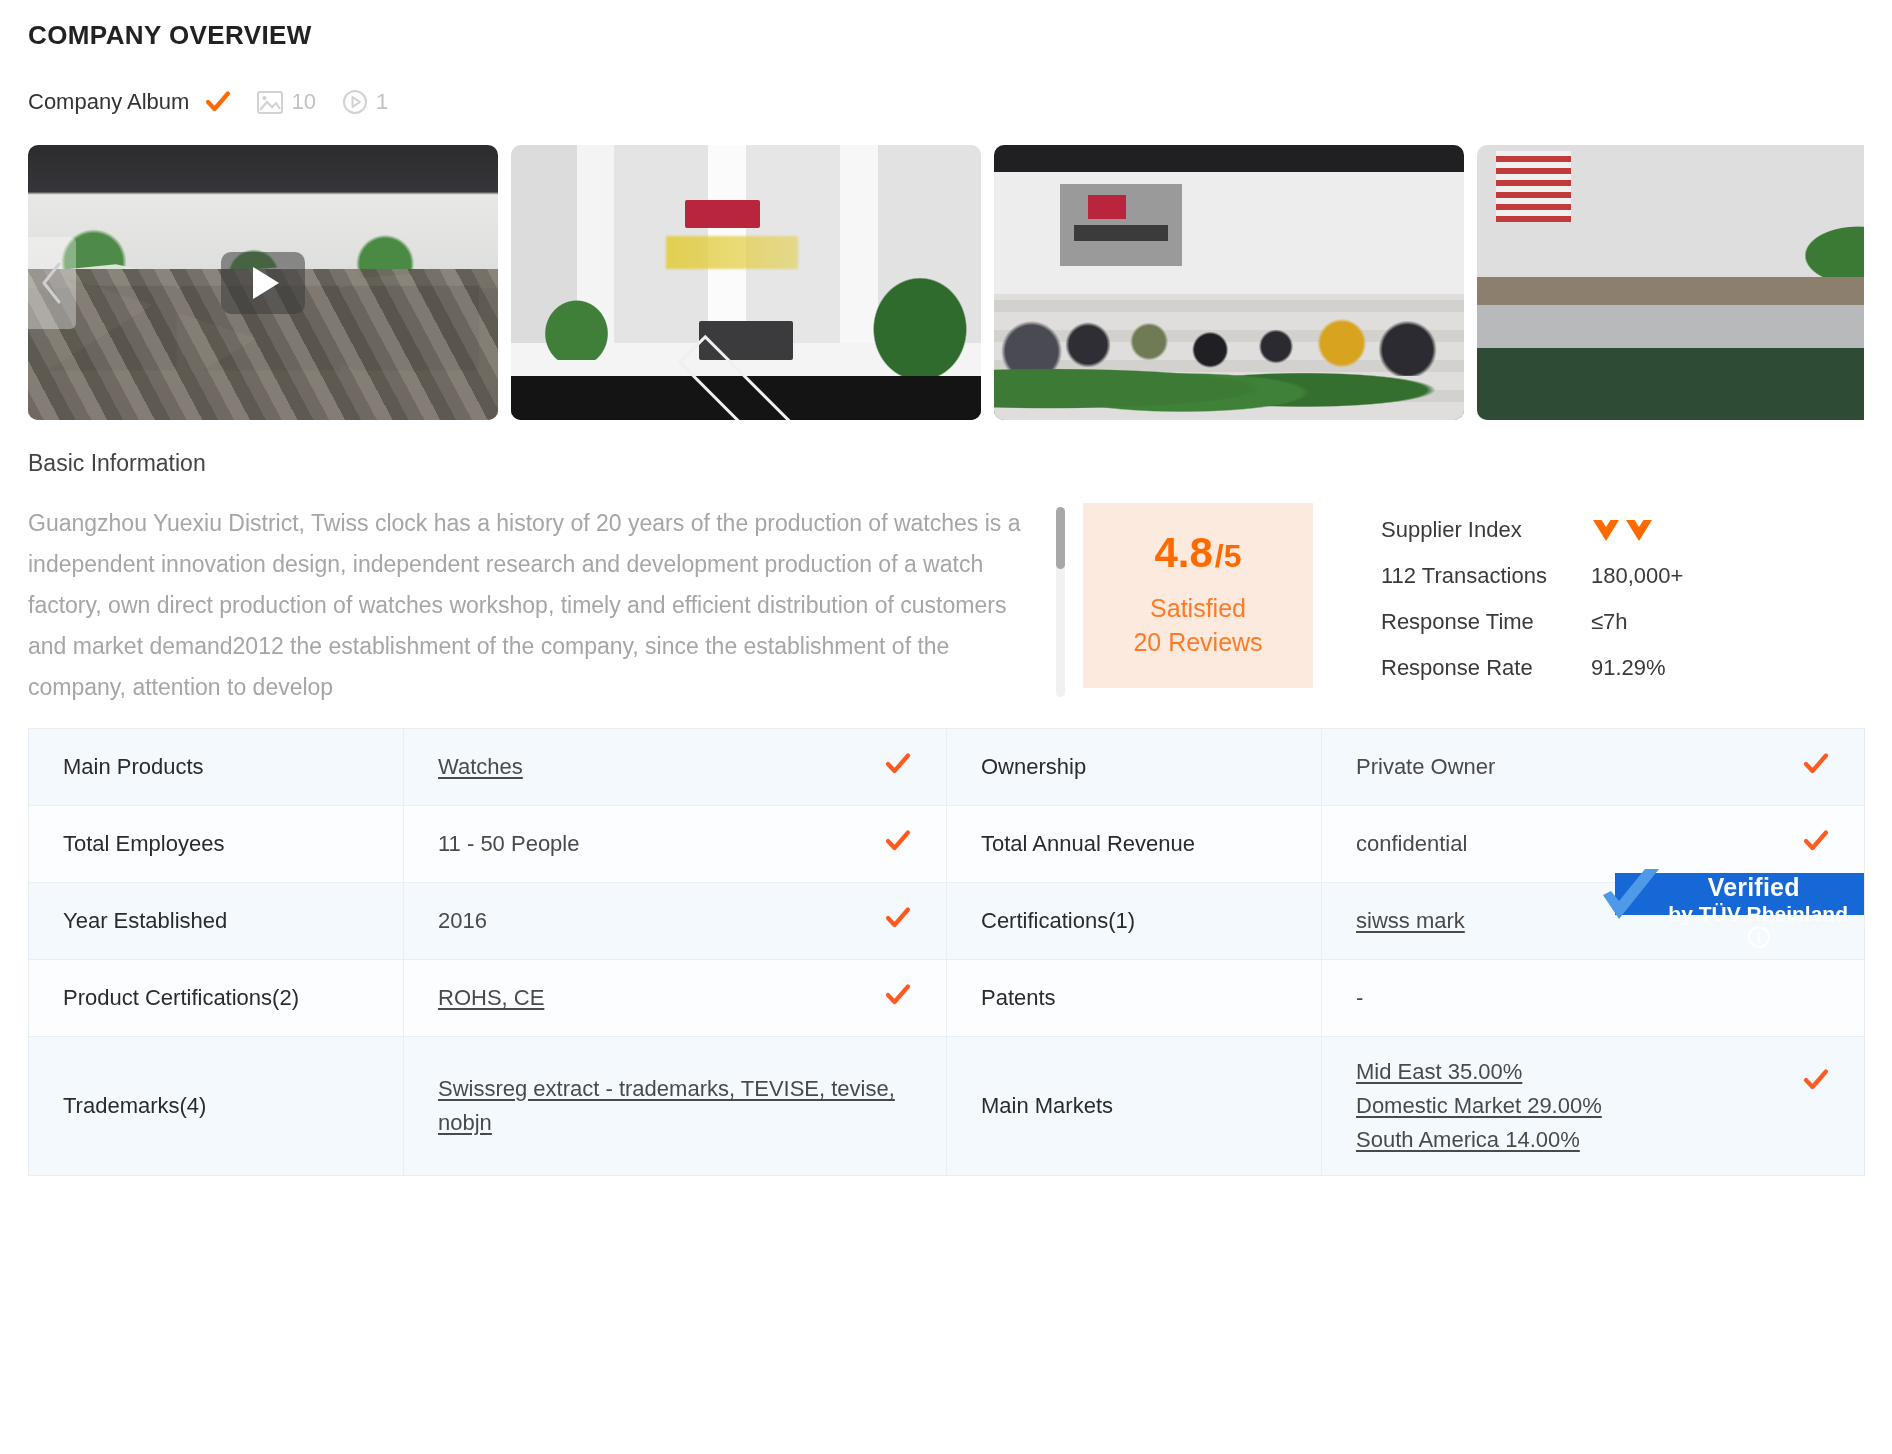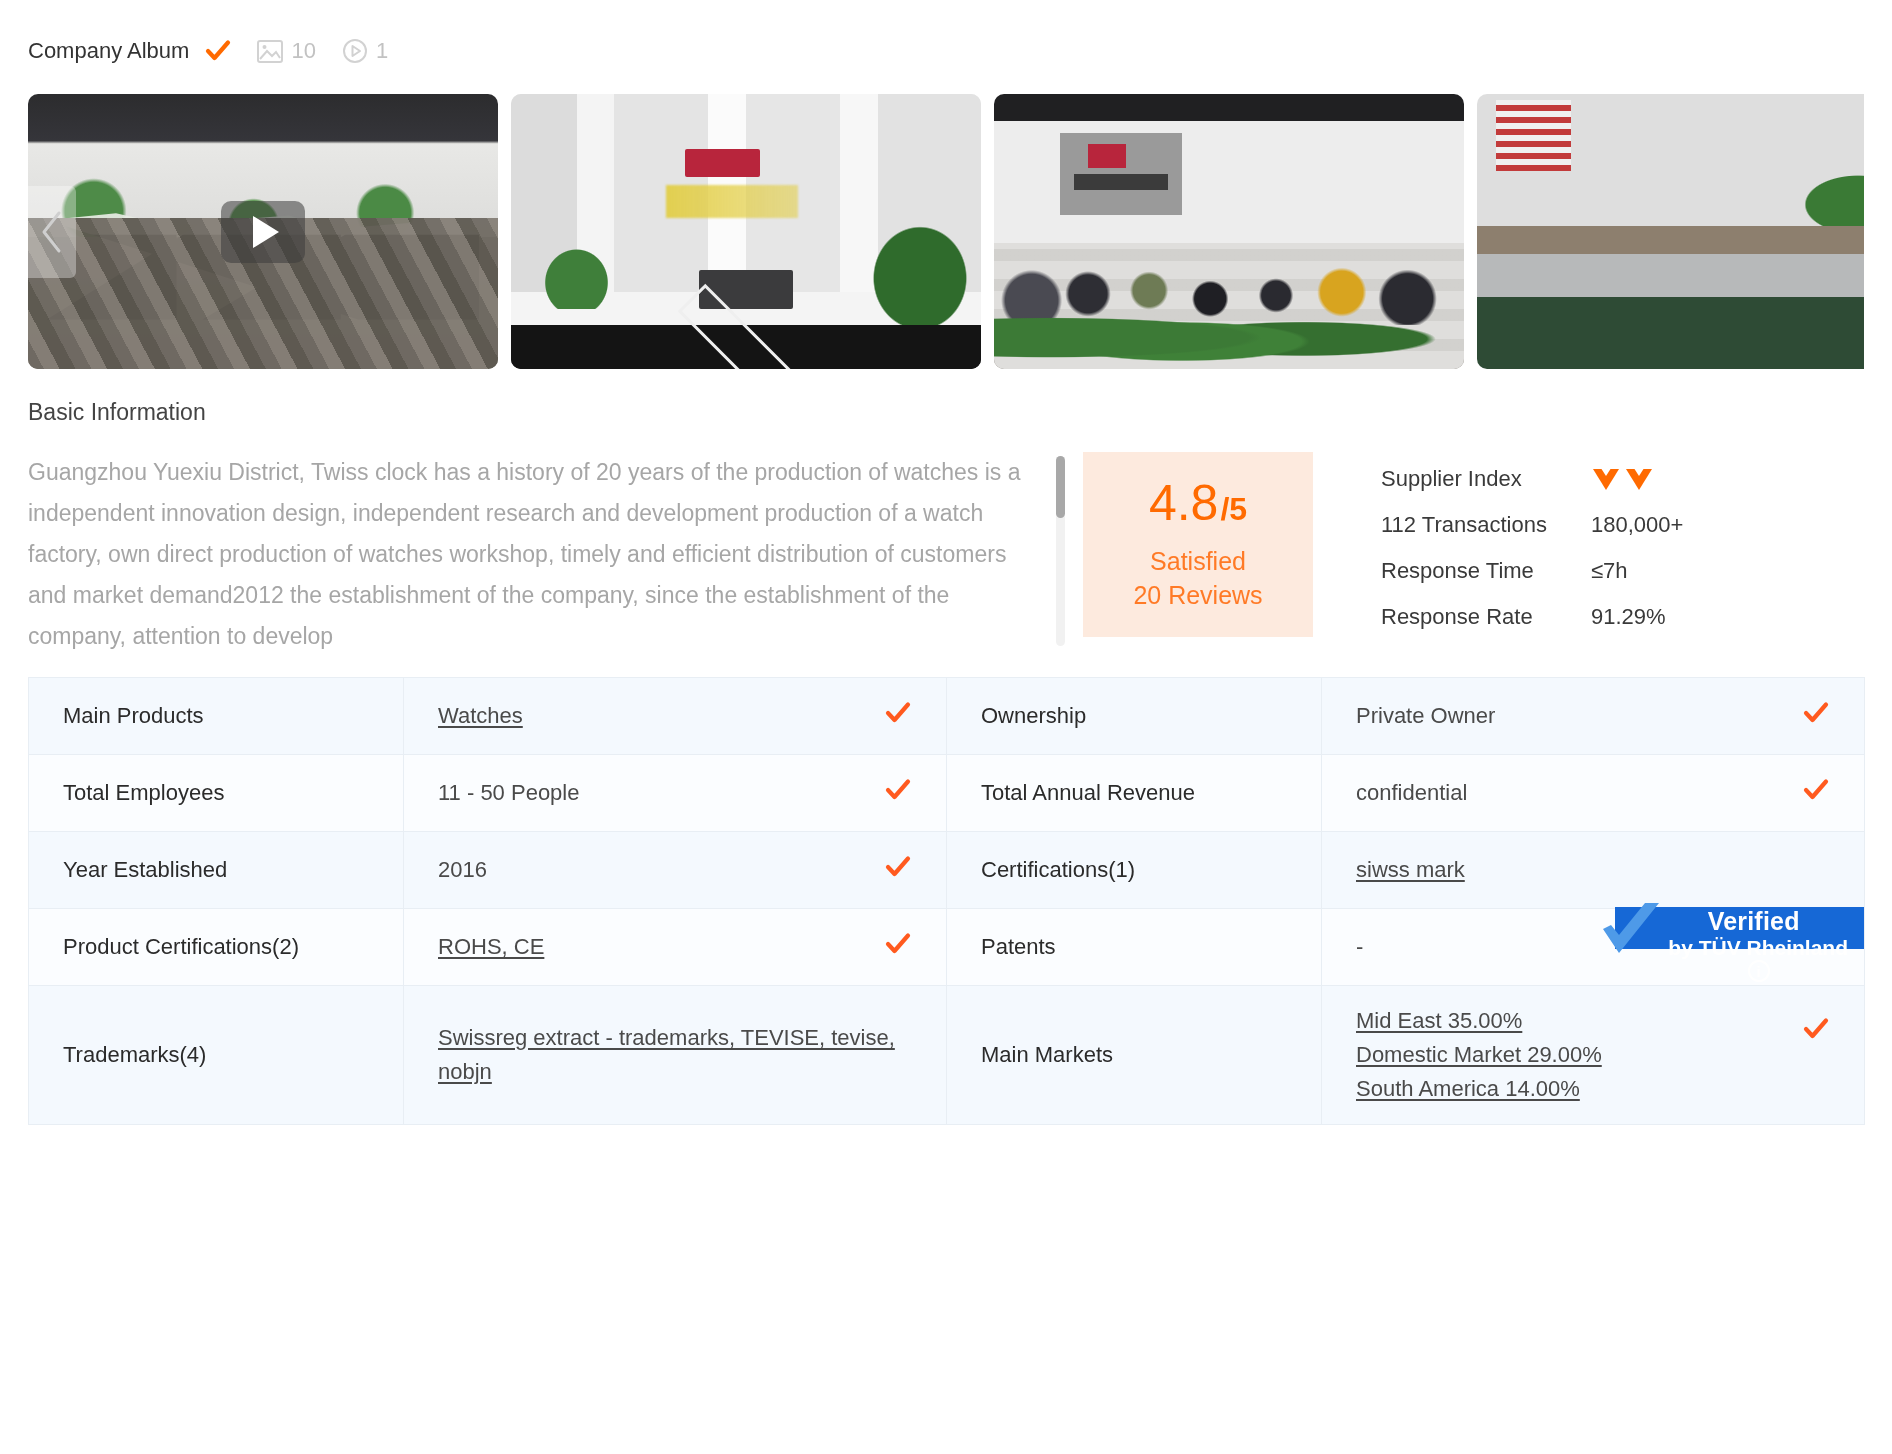--- a/index.html
+++ b/index.html
@@ -306,21 +306,21 @@
     flex-direction: column;
     align-items: center;
     justify-content: center;
     flex: none;
   }
   .score-main {
     display: flex;
     align-items: baseline;
     color: #ff6a00;
   }
-  .score-num { font-size: 50px; font-weight: normal; line-height: 1; }
+  .score-num { font-size: 42px; font-weight: bold; line-height: 1; }
   .score-den { font-size: 32px; font-weight: bold; margin-left: 2px; }
   .score-label {
     margin-top: 16px;
     font-size: 25px;
     color: #ff7a26;
     line-height: 34px;
     text-align: center;
   }
 
   .kv-block {
@@ -415,20 +415,21 @@
     transform: translateY(-50%);
   }
   tr.tall td { height: 118px; vertical-align: middle; }
   tr.tall td.v .row-check { top: 30px; transform: none; }
 </style>
 </head>
 <body>
 
 <div class="page">
 
+  <div class="section-title">COMPANY OVERVIEW</div>
 
   <div class="album-row">
     <span class="album-label">Company Album</span>
 
     <span class="check-orange">
       <svg width="26" height="26" viewBox="0 0 26 26">
         <path d="M3 13 L9.5 20 L23 4.5" stroke="#ff6a00" stroke-width="4.2" fill="none" stroke-linecap="round" stroke-linejoin="round"></path>
       </svg>
     </span>
 

